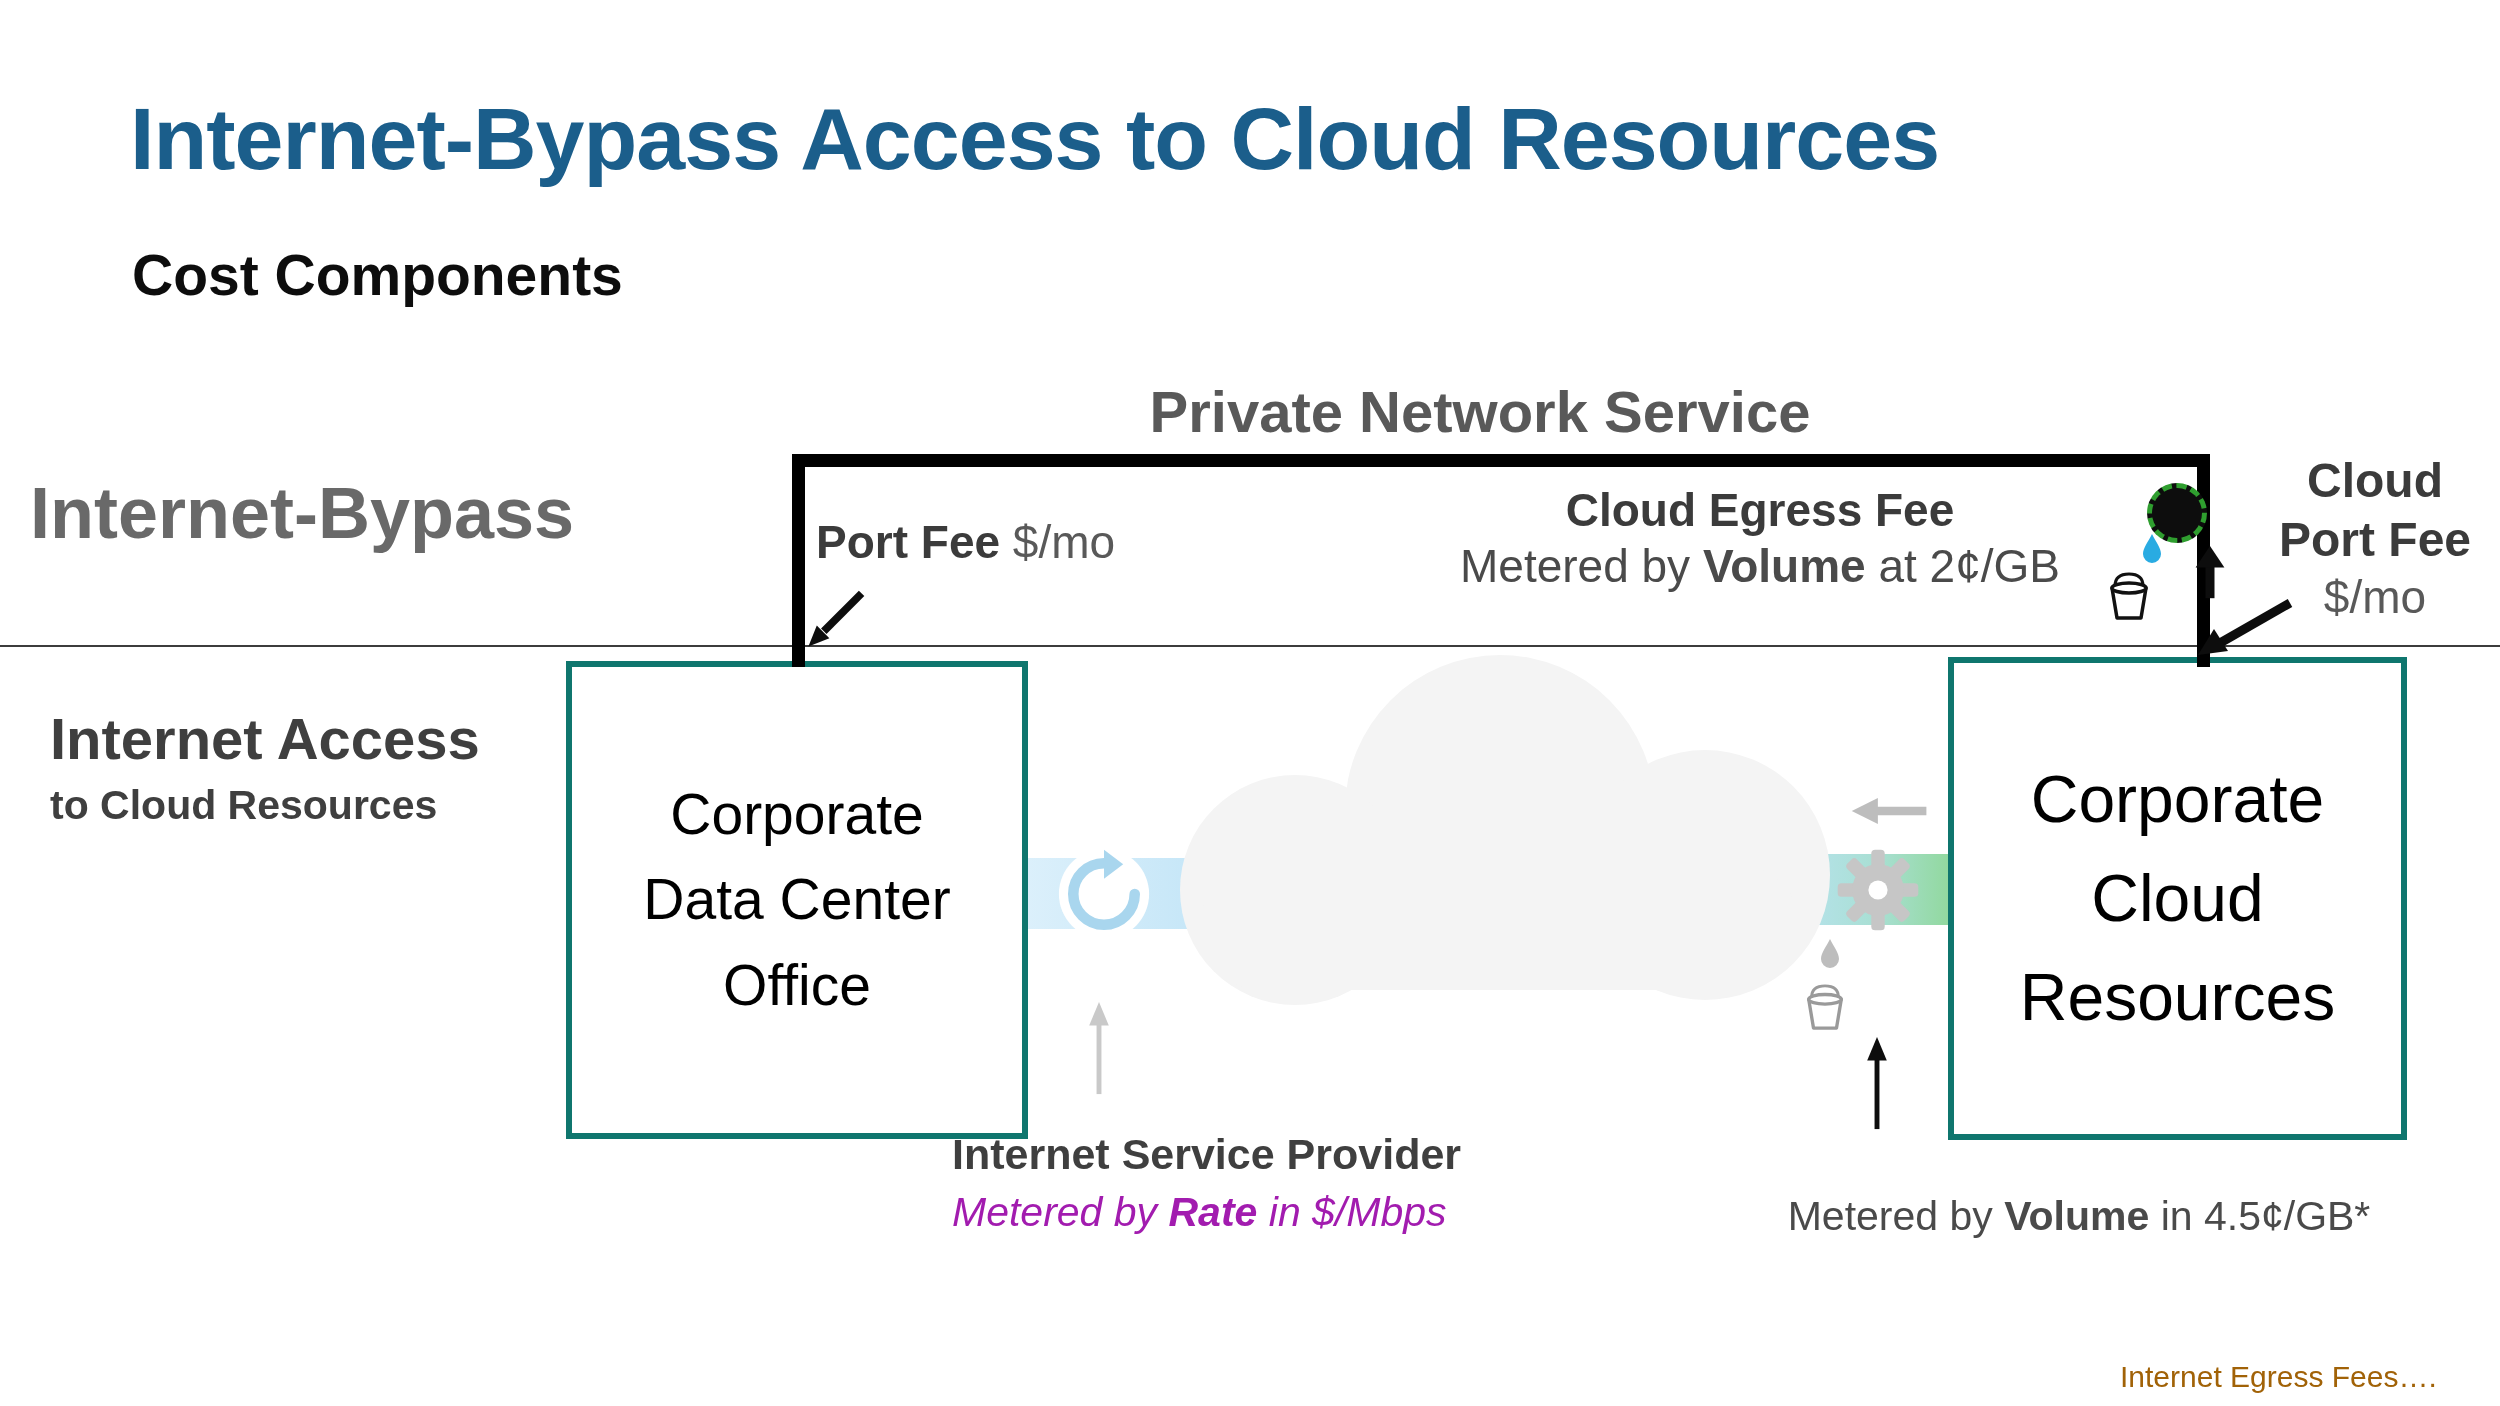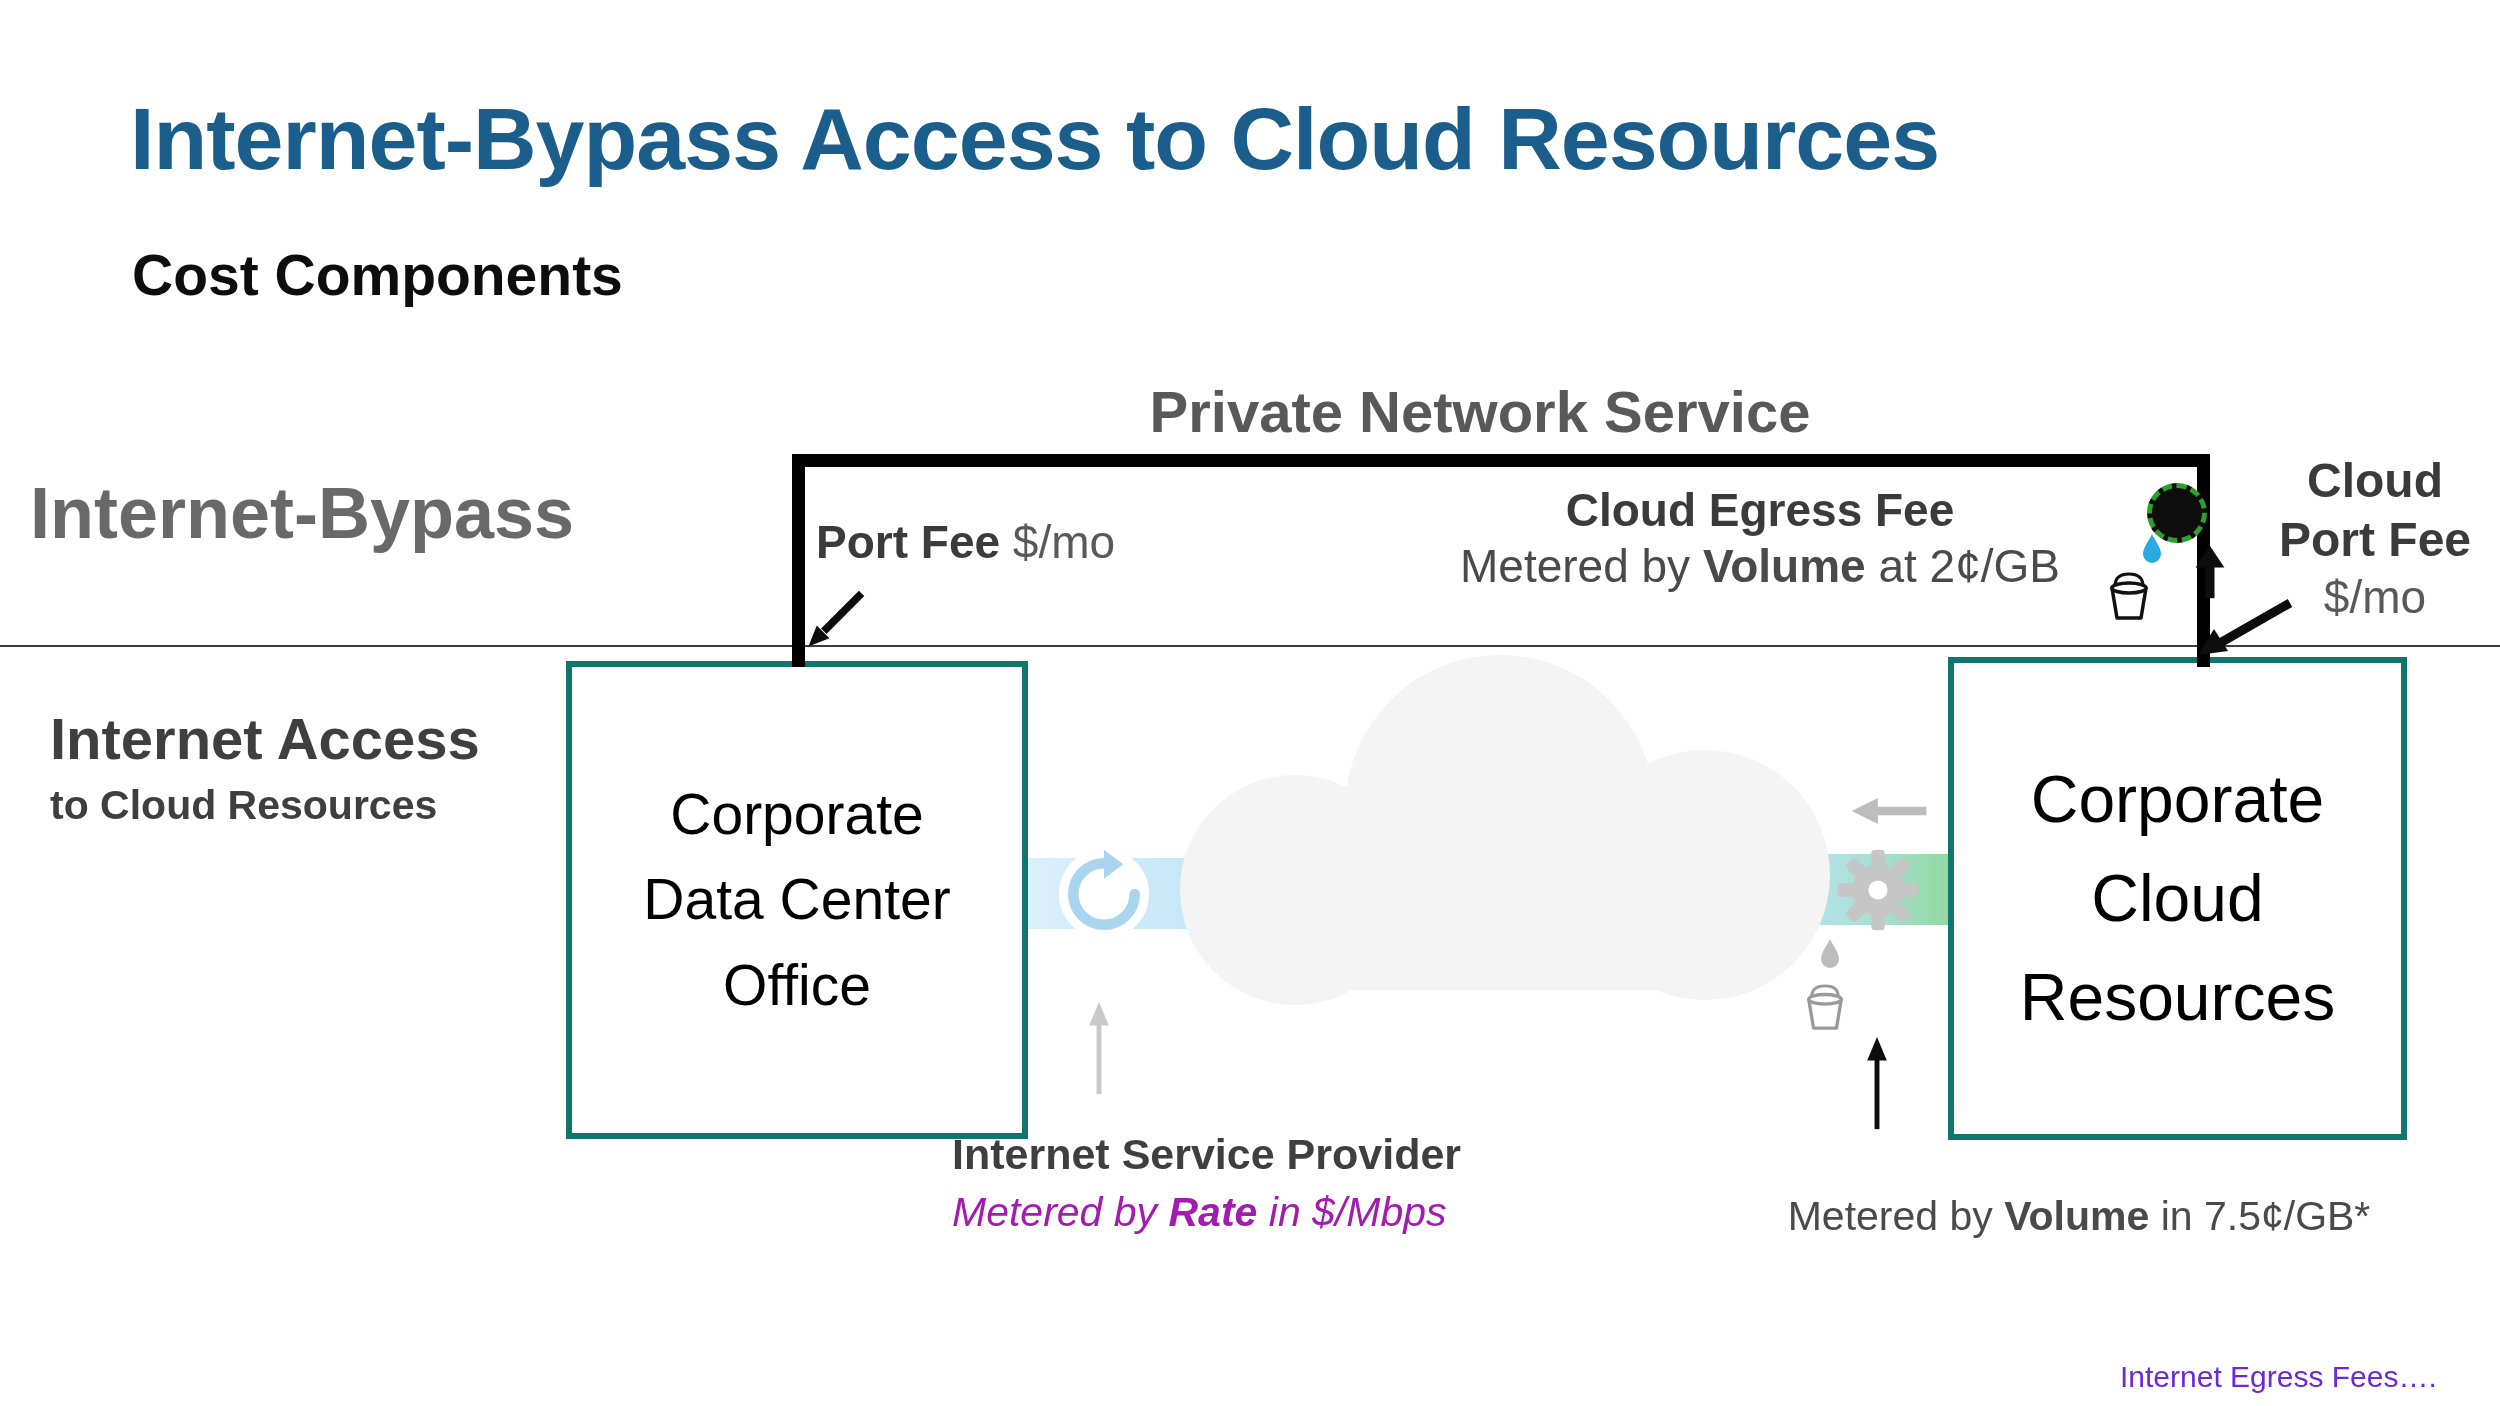--- a/index.html
+++ b/index.html
@@ -47,21 +47,21 @@
   .meter-circle{left:2147px;top:483px;width:50px;height:50px;background:#0d0d0d;
                 border:5px dashed #2f9e2f;border-radius:50%;z-index:6;}
 
   .isp-text{left:952px;top:1130px;width:600px;text-align:left;z-index:5;color:#3f3f3f;}
   .isp-text .t{font-size:43px;font-weight:bold;}
   .isp-text .m{font-size:41px;font-weight:normal;color:#a21caf;margin-top:10px;font-style:italic;}
   .cie-text{left:1749px;top:1185px;width:660px;text-align:center;z-index:5;color:#3f3f3f;}
   .cie-text .t{font-size:43px;font-weight:bold;}
   .cie-text .m{font-size:41px;font-weight:normal;color:#4a4a4a;margin-top:8px;}
 
-  .footer-note{left:2120px;top:1360px;width:360px;font-size:30px;color:#6d28d9;z-index:5;}
+  .footer-note{left:2120px;top:1360px;width:360px;font-size:30px;color:#a16207;z-index:5;}
 </style>
 </head>
 <body>
 
 <div class="slide">
 
   <div class="abs title">Internet-Bypass Access to Cloud Resources</div>
   <div class="abs subtitle">Cost Components</div>
 
   <div class="abs pns-title">Private Network Service</div>
@@ -211,19 +211,19 @@
       <span>Metered by</span>
       <span class="b">Rate</span>
       <span>in $/Mbps</span>
     </div>
   </div>
 
   <div class="abs cie-text">
     <div class="m">
       <span>Metered by</span>
       <span class="b">Volume</span>
-      <span>in 7.5¢/GB*</span>
+      <span>in 4.5¢/GB*</span>
     </div>
   </div>
 
   <div class="abs footer-note">Internet Egress Fees….</div>
 
 </div>
 
 </body></html>

